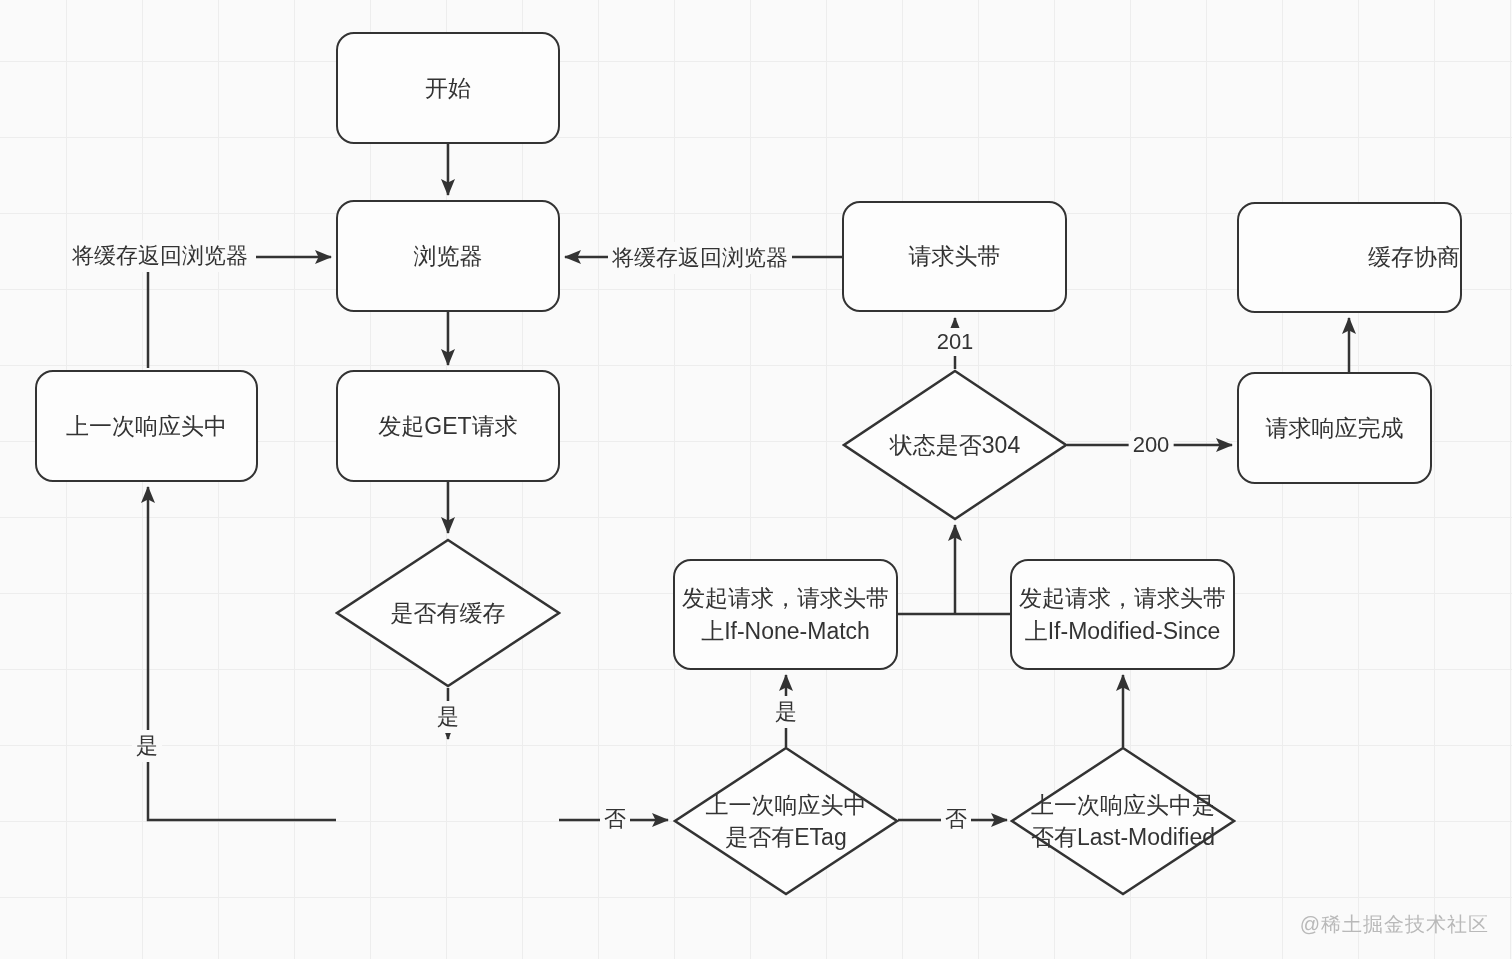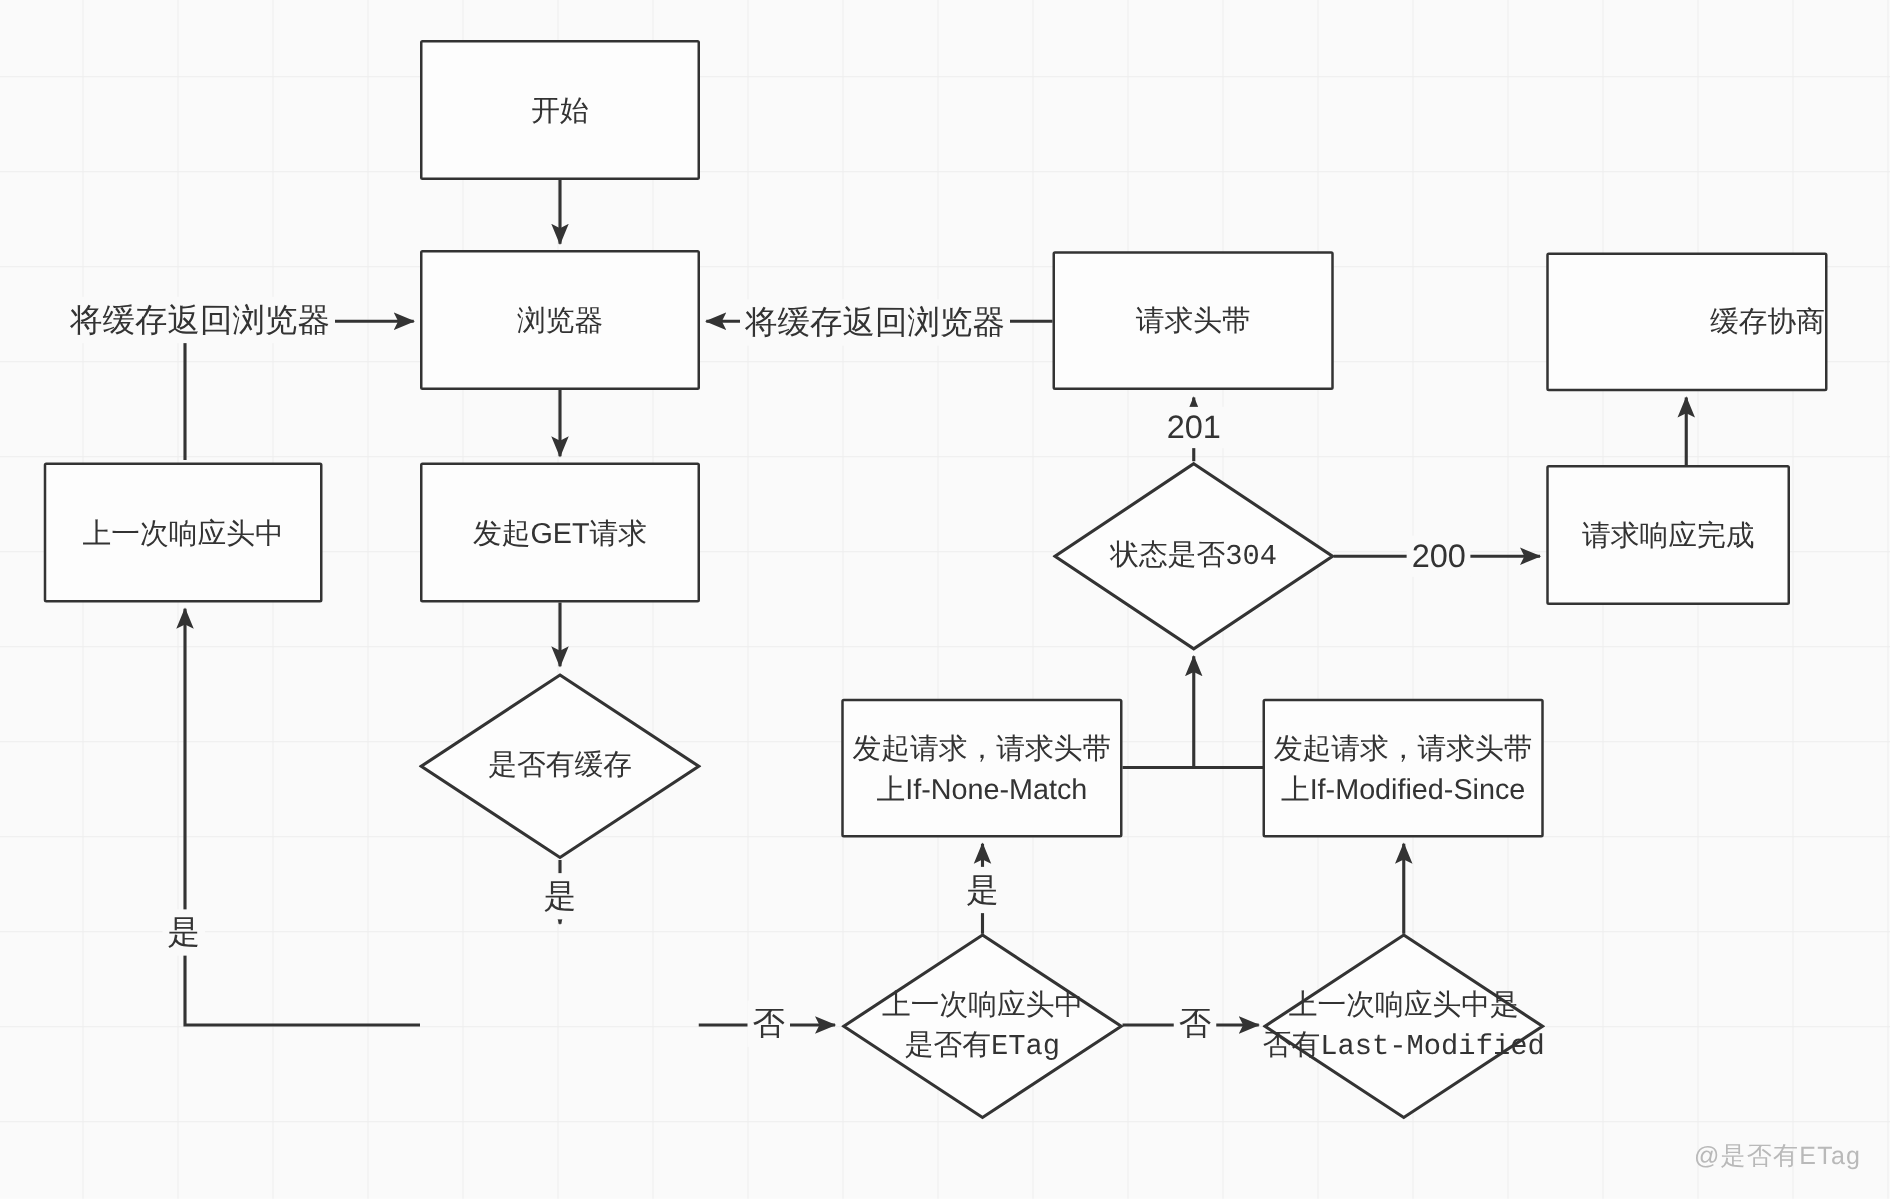--- a/index.html
+++ b/index.html
@@ -35,39 +35,38 @@
     text-align: center;
     font-size: 23px;
     font-weight: 500;
     line-height: 1.4;
     color: #333;
     white-space: pre-line;
   }
   .box {
     background: #fdfdfd;
     border: 2.5px solid #333;
-    border-radius: 2px;
+    border-radius: 18px;
   }
   .diamond { background: transparent; }
   .diamond svg.shape {
     position: absolute;
     left: 0; top: 0;
     width: 100%; height: 100%;
   }
   .diamond .node-label {
     position: relative;
     z-index: 2;
     white-space: pre-line;
-    font-family: Liberation Mono, monospace;
   }
   .edge-label {
     position: absolute;
     z-index: 4;
     background: #fafafa;
-    font-size: 26px;
+    font-size: 22px;
     font-weight: 500;
     color: #333;
     padding: 1px 4px;
     white-space: nowrap;
     transform: translate(-50%, -50%);
     text-align: center;
   }
   .watermark {
     position: absolute;
     z-index: 5;
@@ -182,15 +181,15 @@
   <div class="edge-label" style="left:160px; top:256px;">将缓存返回浏览器</div>
   <div class="edge-label" style="left:700px; top:258px;">将缓存返回浏览器</div>
   <div class="edge-label" style="left:448px; top:717px;">是</div>
   <div class="edge-label" style="left:147px; top:746px;">是</div>
   <div class="edge-label" style="left:615px; top:819px;">否</div>
   <div class="edge-label" style="left:786px; top:712px;">是</div>
   <div class="edge-label" style="left:956px; top:819px;">否</div>
   <div class="edge-label" style="left:955px; top:342px;">201</div>
   <div class="edge-label" style="left:1151px; top:445px;">200</div>
 
-  <div class="watermark">@是否有ETag</div>
+  <div class="watermark">@稀土掘金技术社区</div>
 
 </div>
 
 </body></html>

